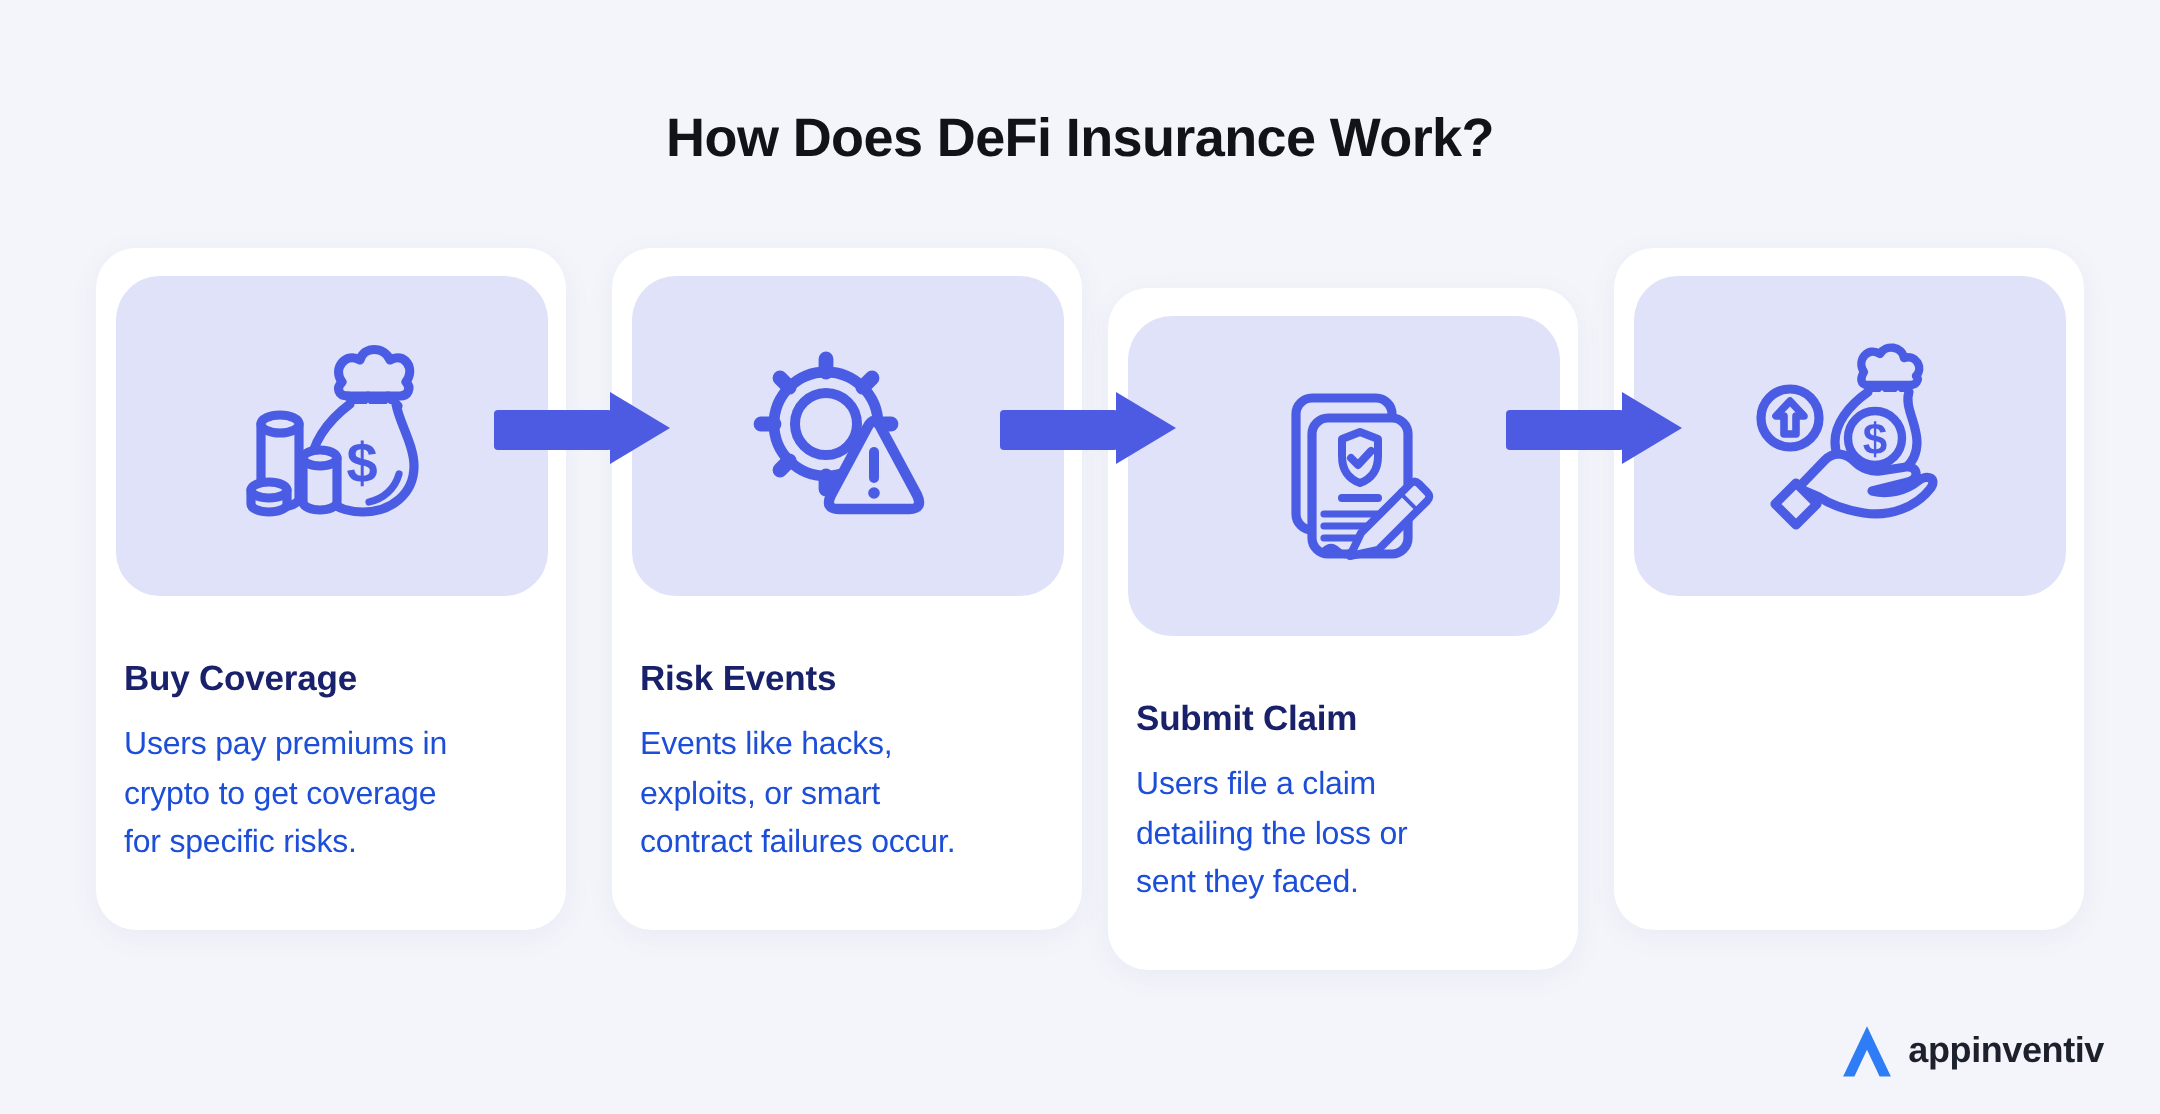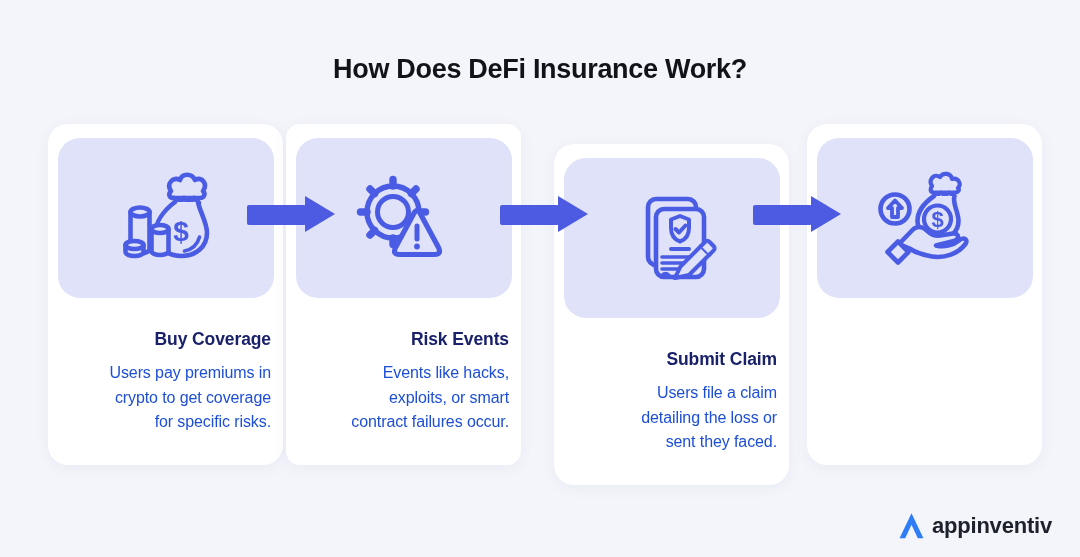--- a/index.html
+++ b/index.html
@@ -24,41 +24,40 @@
   .card {
     position: absolute;
     top: 124px;
     width: 235px;
     height: 341px;
     background: #ffffff;
     border-radius: 20px;
     box-shadow: 0 3px 14px rgba(90, 100, 180, 0.07);
   }
   .card-1 { left: 48px; }
-  .card-2 { left: 286px; border-radius: 14px; }
+  .card-2 { left: 306px; }
   .card-3 { left: 554px; margin-top: 20px; }
   .card-4 { left: 807px; }
 
   .icon-panel {
     position: absolute;
     top: 14px; left: 10px; right: 9px;
     height: 160px;
     background: #dfe2f8;
     border-radius: 22px;
     display: flex;
     align-items: center;
     justify-content: center;
   }
   .icon-panel svg { display: block; }
 
   .card-body {
     position: absolute;
     top: 174px; left: 0; right: 0; bottom: 0;
     padding: 27px 12px 0 14px;
-    text-align: right;
   }
   .card-title {
     font-size: 17.5px;
     font-weight: 700;
     color: #1a216b;
     line-height: 28px;
     white-space: pre-line;
     letter-spacing: -0.1px;
   }
   .card-desc {
@@ -98,21 +97,21 @@
 
   .brand-logo {
     position: absolute;
     right: 28px; top: 510px;
     display: flex;
     align-items: center;
     gap: 6px;
   }
   .brand-logo svg { display: block; }
   .brand-name {
-    font-size: 22px;
+    font-size: 18px;
     font-weight: 600;
     color: #1d212b;
     letter-spacing: -0.2px;
   }
 
   .ic { stroke: #4b5ce4; stroke-width: 4.6; fill: none; stroke-linecap: round; stroke-linejoin: round; }
   .ic-fill { fill: #dfe2f8; }
   .ic-text { fill: #4b5ce4; stroke: none; font-family: "Liberation Sans", sans-serif; font-weight: bold; }
 </style>
 </head>

